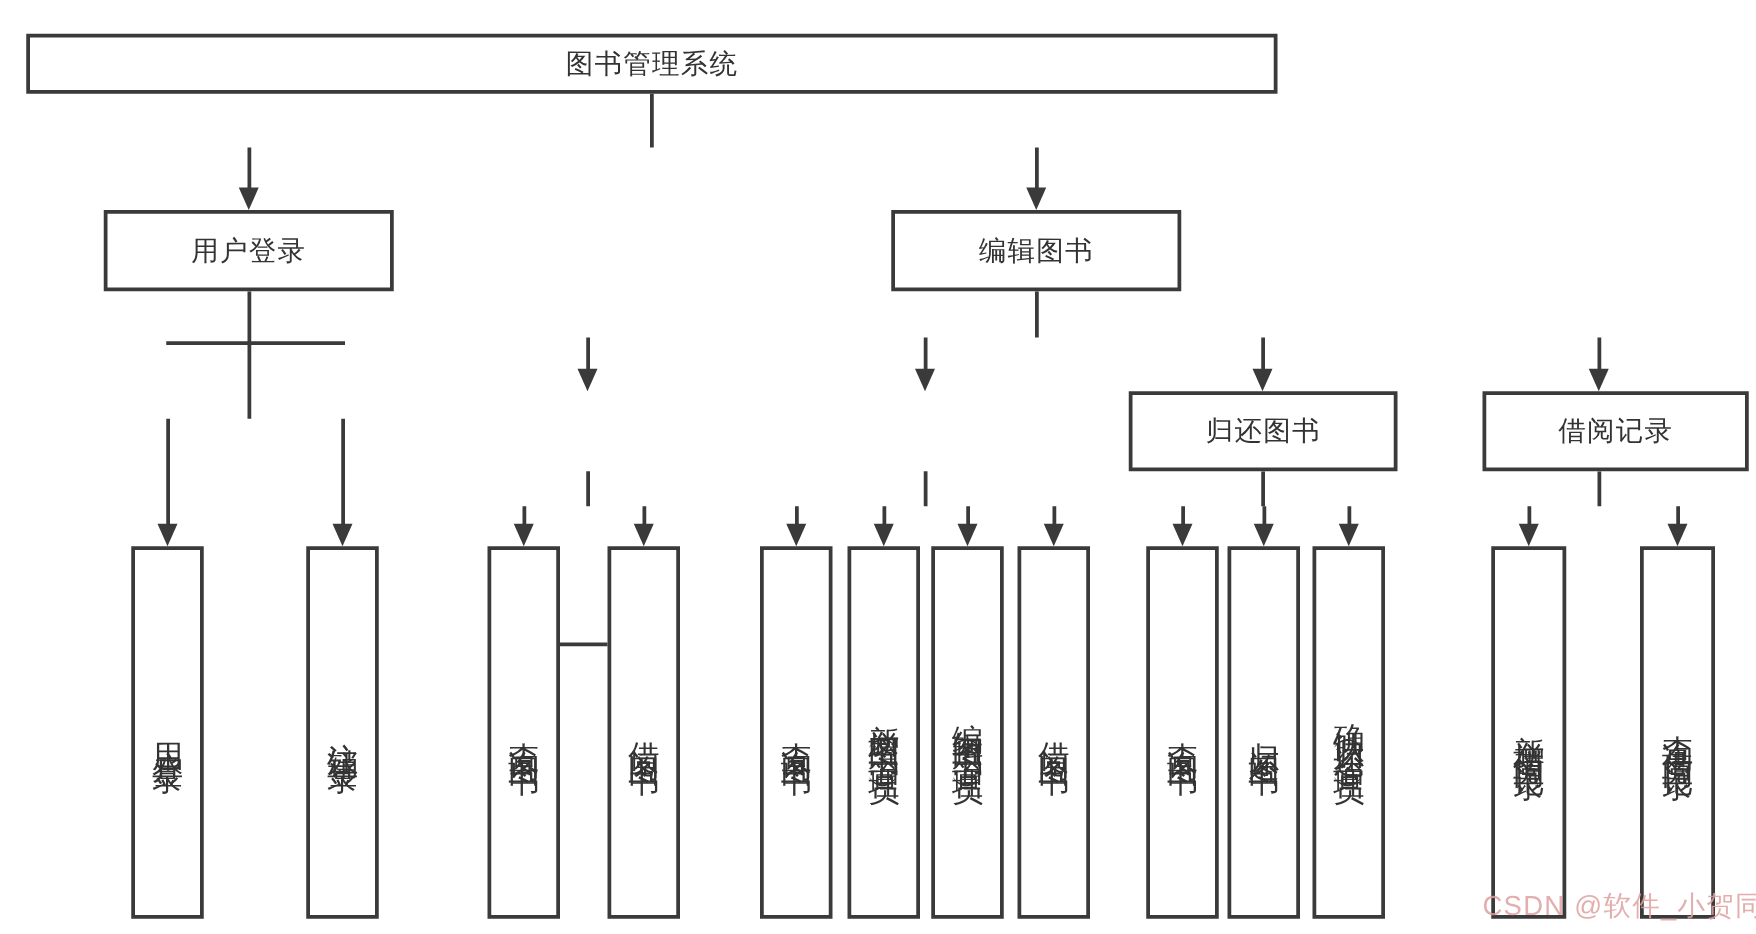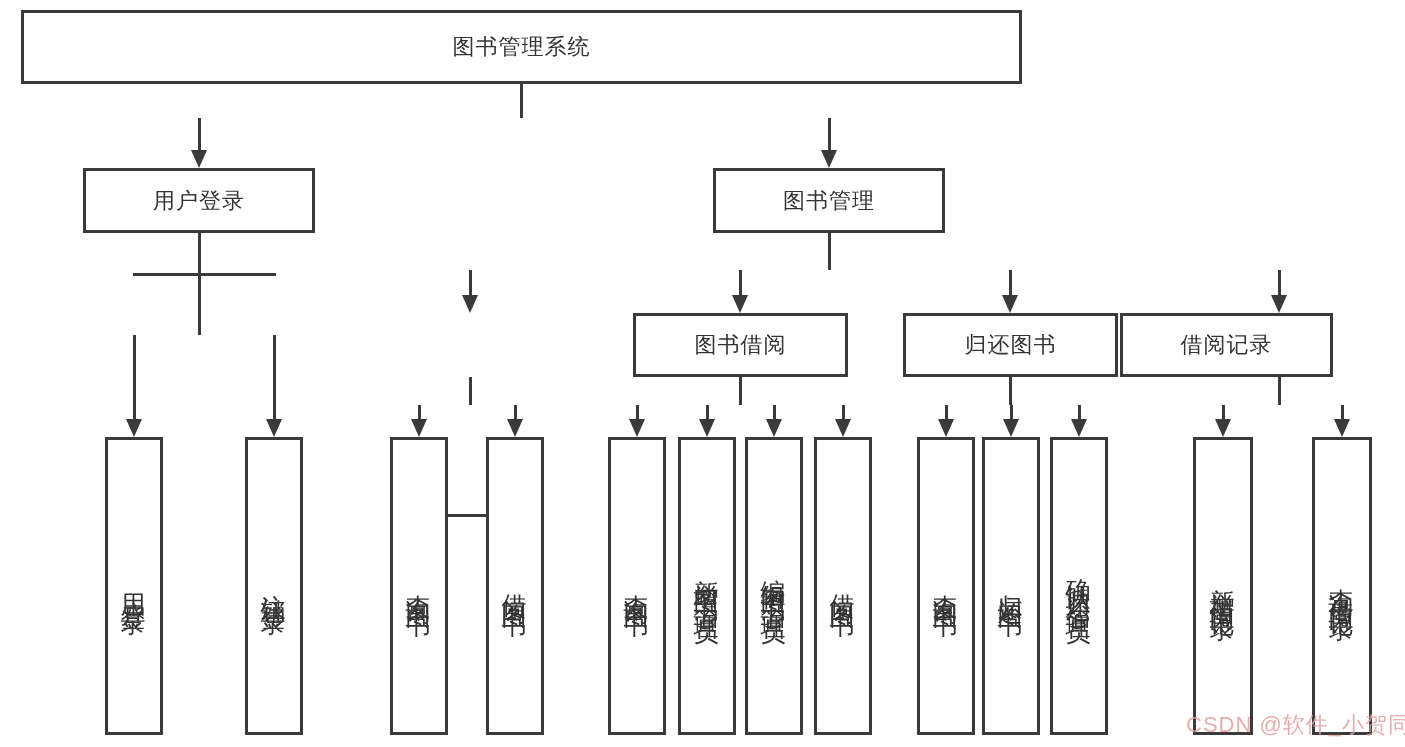--- a/index.html
+++ b/index.html
@@ -80,36 +80,33 @@
     <div class="ahead" style="left: 938px; top: 419px;"></div>
     <div class="cline" style="left: 1009.5px; top: 405px; width: 3px; height: 18px;"></div>
     <div class="ahead" style="left: 1003px; top: 419px;"></div>
     <div class="cline" style="left: 1077.5px; top: 405px; width: 3px; height: 18px;"></div>
     <div class="ahead" style="left: 1071px; top: 419px;"></div>
     <div class="cline" style="left: 1277.5px; top: 377px; width: 3px; height: 28px;"></div>
     <div class="cline" style="left: 1221.5px; top: 405px; width: 3px; height: 18px;"></div>
     <div class="ahead" style="left: 1215px; top: 419px;"></div>
     <div class="cline" style="left: 1340.5px; top: 405px; width: 3px; height: 18px;"></div>
     <div class="ahead" style="left: 1334px; top: 419px;"></div>
-    <div class="node" style="left: 21px; top: 10px; width: 1001px; height: 74px;">
+    <div class="node" style="left: 21px; top: 27px; width: 1001px; height: 48px;">
       <span class="lbl">图书管理系统</span>
     </div>
     <div class="node" style="left: 83px; top: 168px; width: 232px; height: 65px;">
       <span class="lbl">用户登录</span>
     </div>
     <div class="node" style="left: 713px; top: 168px; width: 232px; height: 65px;">
-      <span class="lbl">图书管理</span>
-    </div>
-    <div class="node" style="left: 633px; top: 313px; width: 215px; height: 64px;">
-      <span class="lbl">图书借阅</span>
+      <span class="lbl">编辑图书</span>
     </div>
     <div class="node" style="left: 903px; top: 313px; width: 215px; height: 64px;">
       <span class="lbl">归还图书</span>
     </div>
-    <div class="node" style="left: 1120px; top: 313px; width: 213px; height: 64px;">
+    <div class="node" style="left: 1186px; top: 313px; width: 213px; height: 64px;">
       <span class="lbl">借阅记录</span>
     </div>
     <div class="node v" style="left: 105px; top: 437px; width: 58px; height: 298px;">
       <span class="lbl">用户登录</span>
     </div>
     <div class="node v" style="left: 245px; top: 437px; width: 58px; height: 298px;">
       <span class="lbl">注销登录</span>
     </div>
     <div class="node v" style="left: 390px; top: 437px; width: 58px; height: 298px;">
       <span class="lbl">查询图书</span>

